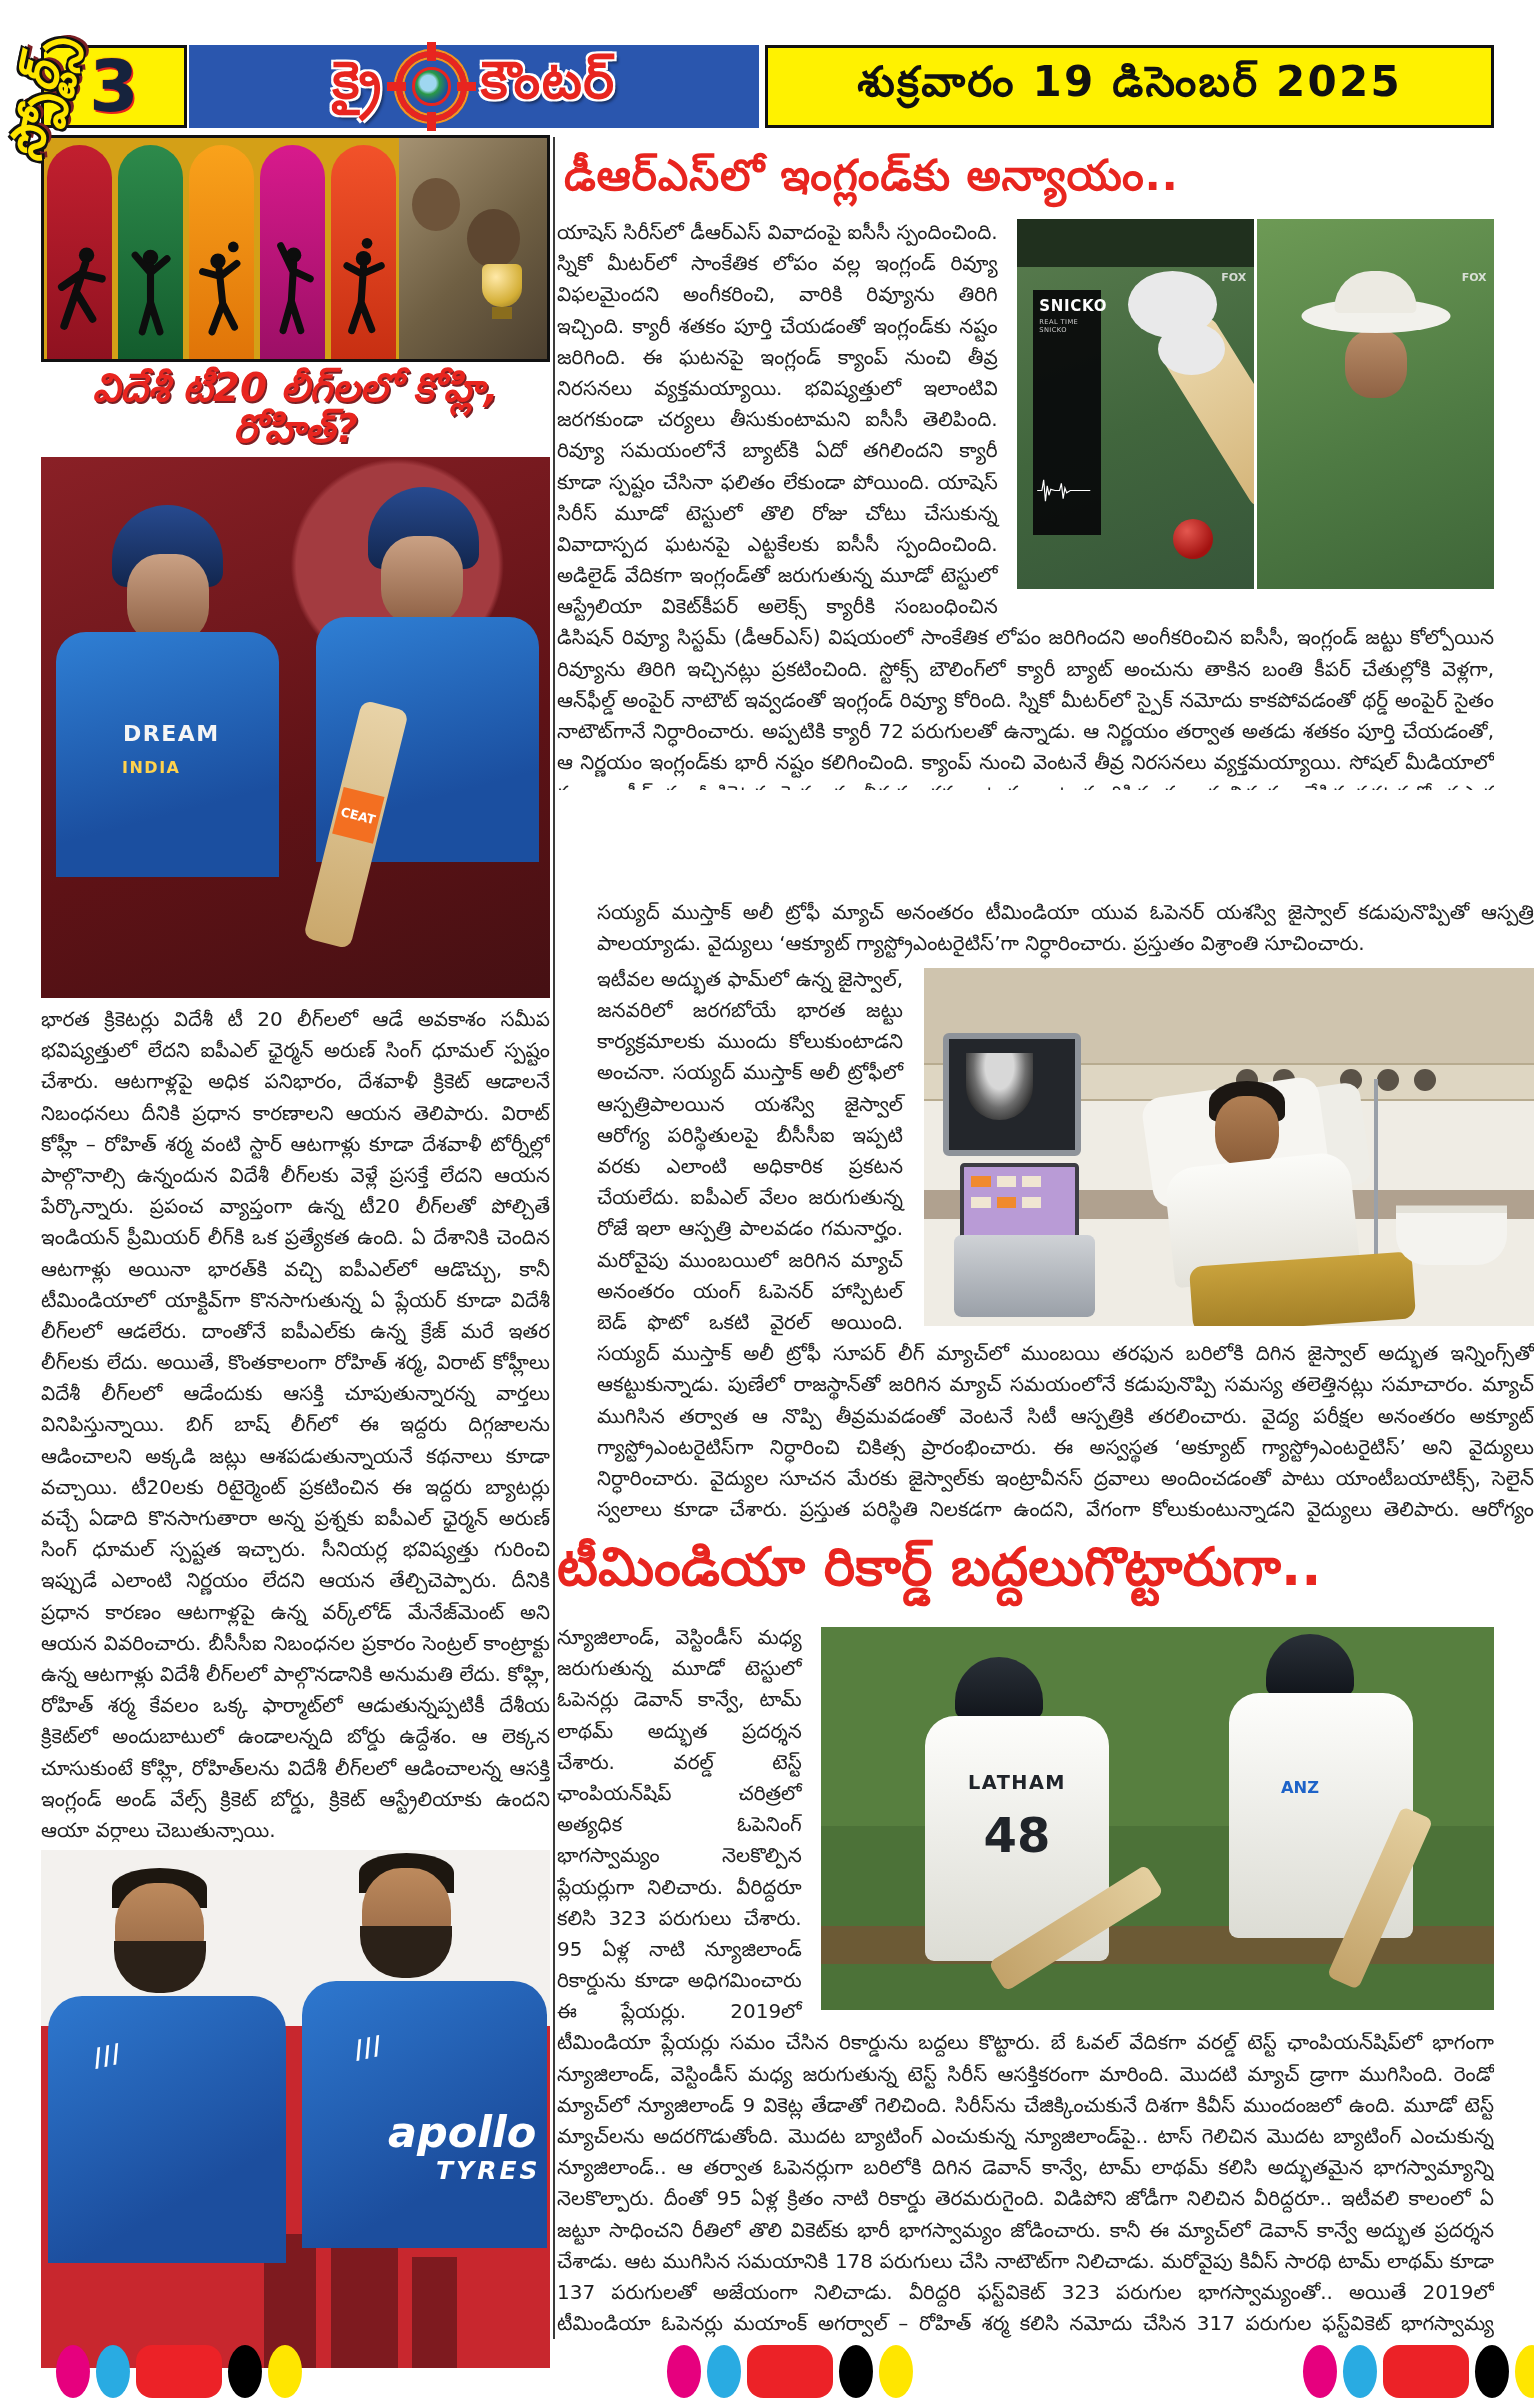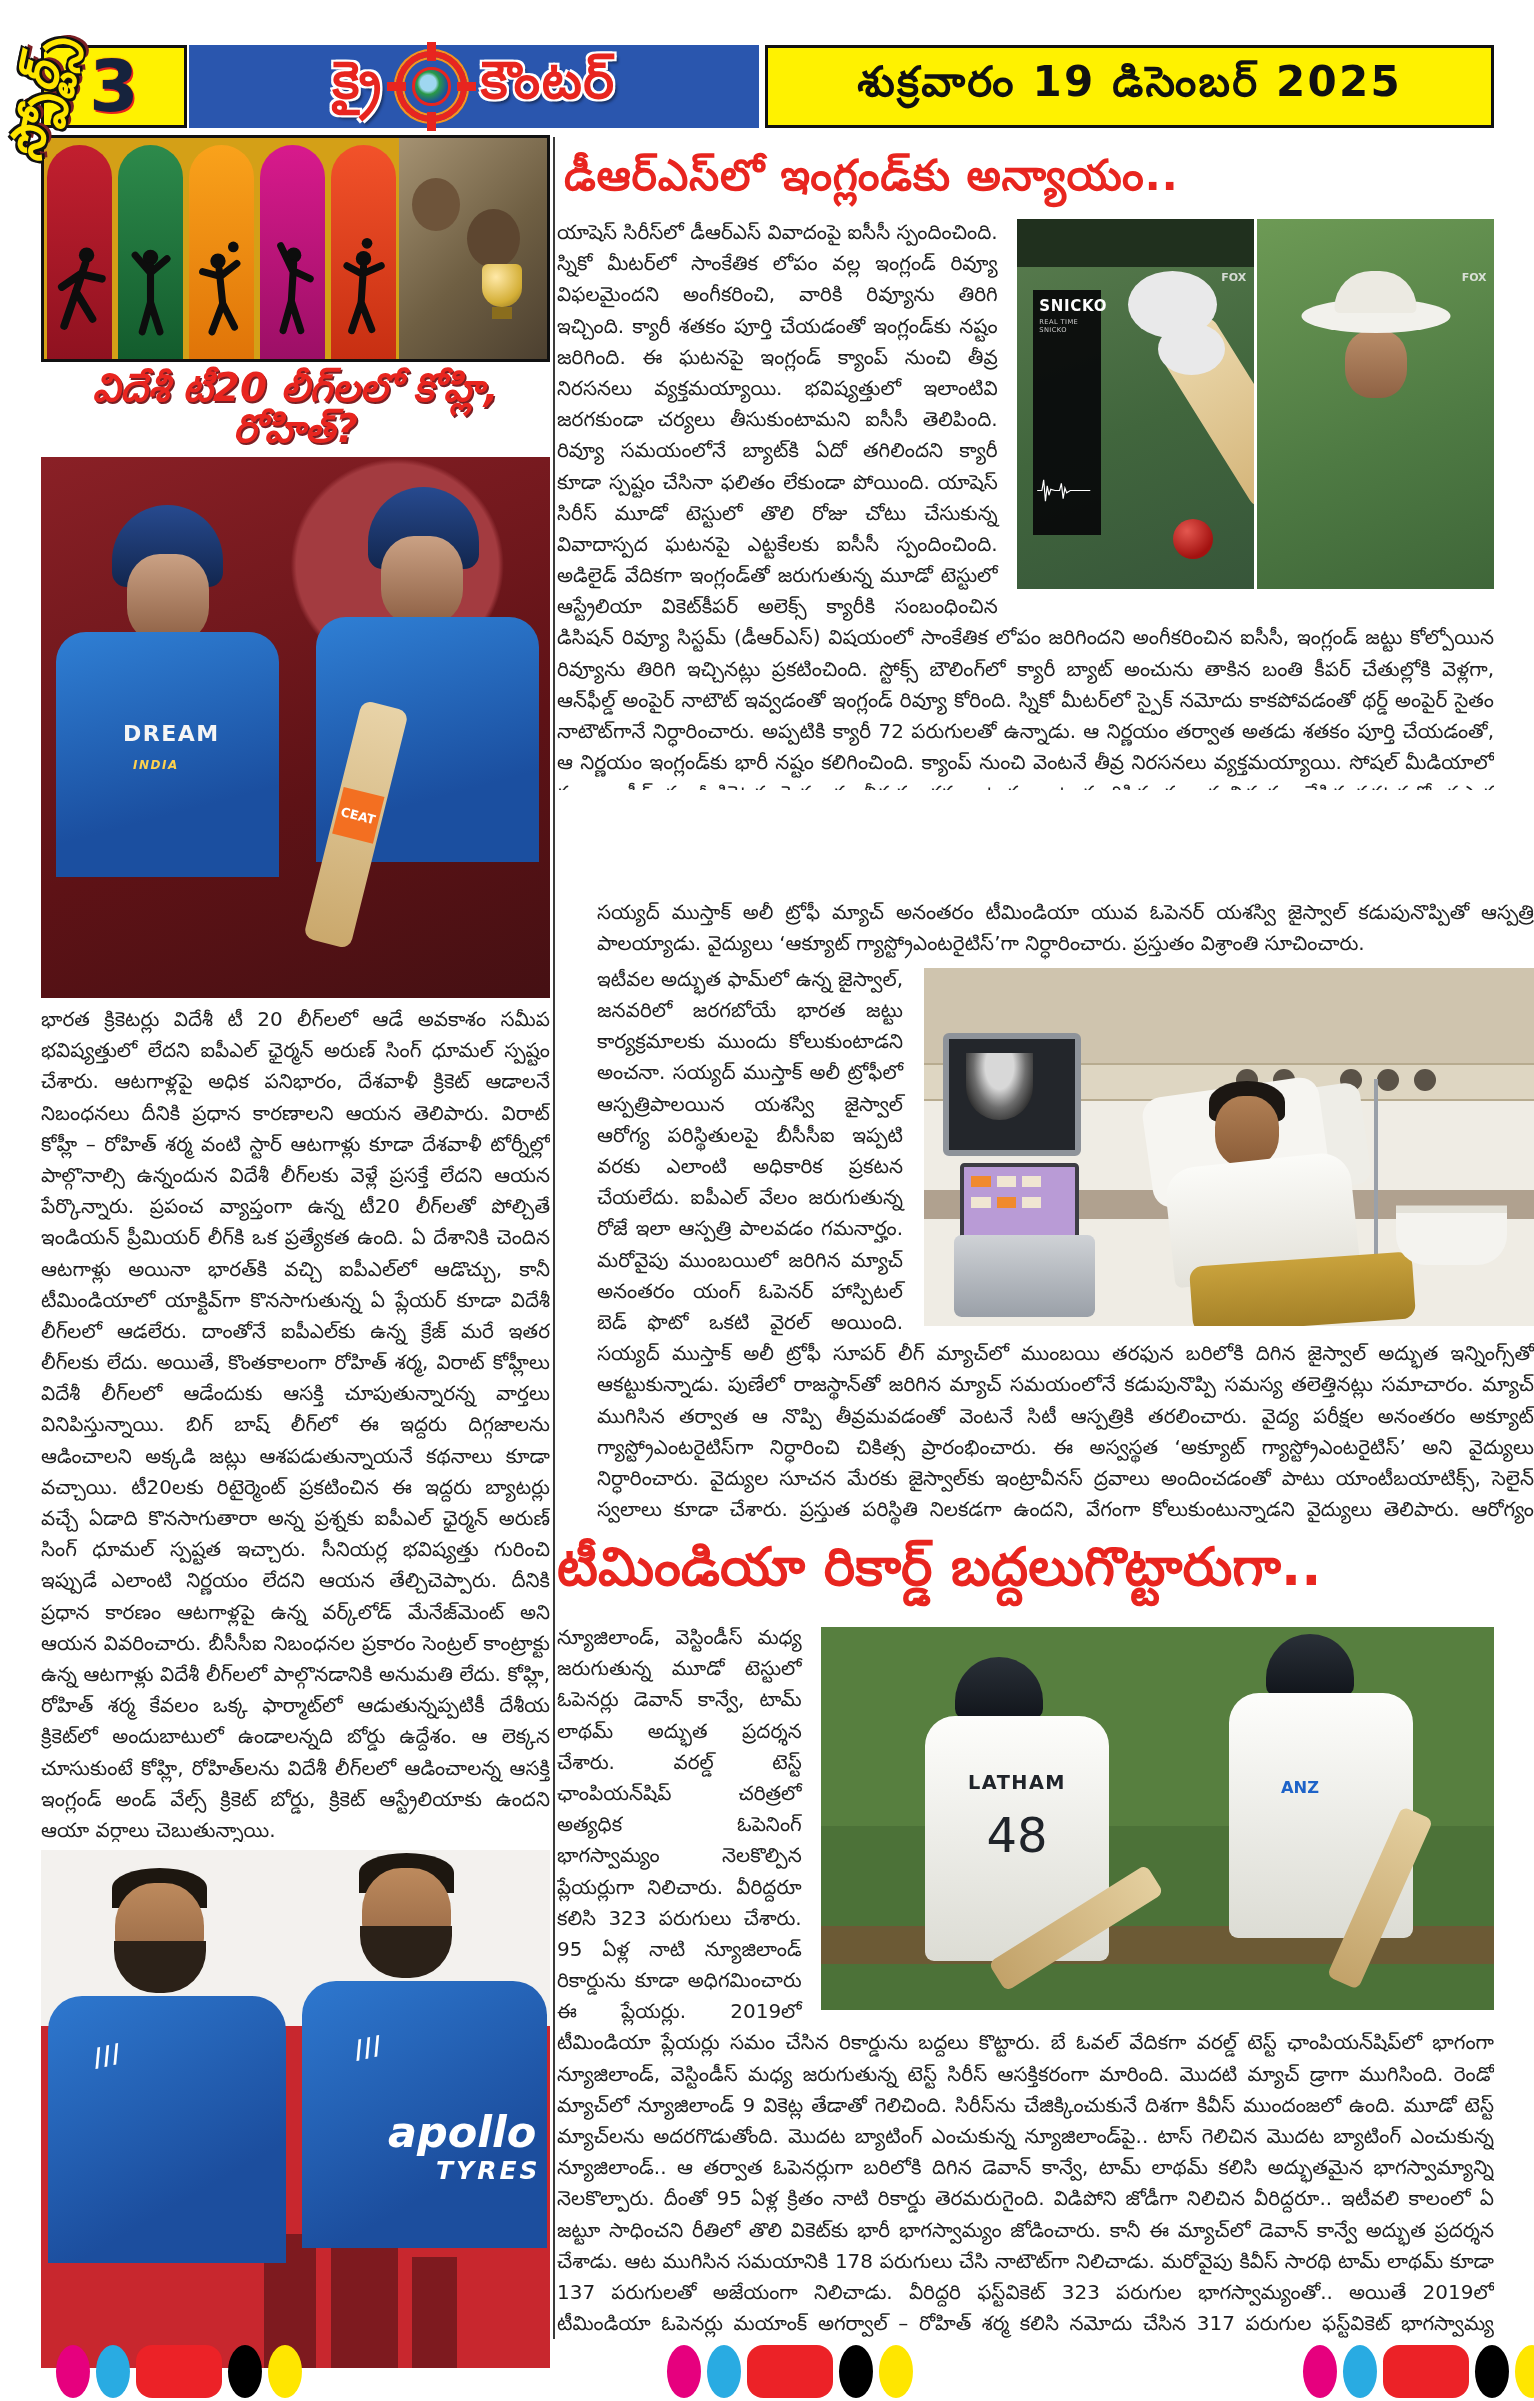--- a/index.html
+++ b/index.html
@@ -116,21 +116,21 @@
   .basin{position:absolute;right:27px;top:245px;width:111px;height:52px;background:#f4f3ef;border-radius:0 0 30px 30px;box-shadow:0 -7.4px 0 #e3e1d8;}
   .ivpole{position:absolute;right:156px;top:111px;width:4.5px;height:178px;background:#9aa0a8;}
 
   
   .a3-img{width:673px;height:383px;margin:4.5px 0 9px 19.3px;background:
       linear-gradient(#577f3f 0 52%,#4c7238 52% 78%,#6c5a35 78% 88%,#4c7238 88%);position:relative;}
   .nzp{position:absolute;}
   .nz-helmet{width:88px;height:62px;background:linear-gradient(#2a3038,#11151b);border-radius:45px 45px 10.4px 10.4px;position:absolute;}
   .nz-body{position:absolute;width:184px;height:245px;background:linear-gradient(#fdfdfb,#dcdcd4);border-radius:30px 30px 9px 9px;}
   .nz-name{position:absolute;font-size:19.3px;font-weight:bold;color:#20242a;letter-spacing:1.5px;text-align:center;width:100%;}
-  .nz-num{position:absolute;font-size:48px;font-weight:normal;color:#20242a;text-align:center;width:100%;}
+  .nz-num{position:absolute;font-size:48px;font-weight:bold;color:#20242a;text-align:center;width:100%;}
   .nz-bat{position:absolute;width:34px;height:186px;background:linear-gradient(#e4cf9f,#c2a269);border-radius:7.4px;}
   .anz{position:absolute;font-size:16.3px;font-weight:bold;color:#1e63c8;}
 
   
   .poster{position:absolute;left:41px;top:1850px;width:509px;height:518px;background:
       linear-gradient(#f3f1ee 0 34%,#c8272e 34% 100%);overflow:hidden;}
   .bld{position:absolute;bottom:0;background:#7e1a1f;}
   .pface{position:absolute;width:89px;height:98px;background:linear-gradient(#bd8a5d,#8f6140);border-radius:44%;}
   .pbeard{position:absolute;width:92px;height:52px;background:#2b2118;border-radius:0 0 42px 42px;}
   .phair2{position:absolute;width:95px;height:40px;background:#1d1710;border-radius:50% 50% 0 0;}
@@ -211,21 +211,21 @@
   <div class="red-head left-head">
     <div>విదేశీ టీ20 లీగ్‌లలో కోహ్లి,</div>
     <div>రోహిత్?</div>
   </div>
 
   <div class="photo ph-duo">
     <div class="helmet" style="left:71px;top:48px;"></div>
     <div class="face" style="left:86px;top:97px;"></div>
     <div class="jersey" style="left:15px;top:175px;">
       <span class="jtxt" style="left:67px;top:89px;">DREAM</span>
-      <span class="jtxt" style="left:77px;top:126px;font-size:12px;color:#ffd24d;font-style:italic;">INDIA</span>
+      <span class="jtxt" style="left:66px;top:126px;font-size:16px;color:#ffd24d;">INDIA</span>
     </div>
     <div class="helmet" style="left:327px;top:30px;"></div>
     <div class="face" style="left:340px;top:79px;"></div>
     <div class="jersey" style="left:275px;top:160px;"></div>
     <div class="bat" style="left:291px;top:245px;">
       <div class="batlogo">CEAT</div>
     </div>
   </div>
 
   <div class="lc-body body-text">భారత క్రికెటర్లు విదేశీ టీ 20 లీగ్‌లలో ఆడే అవకాశం సమీప భవిష్యత్తులో లేదని ఐపీఎల్ ఛైర్మన్ అరుణ్ సింగ్ ధూమల్ స్పష్టం చేశారు. ఆటగాళ్లపై అధిక పనిభారం, దేశవాళీ క్రికెట్ ఆడాలనే నిబంధనలు దీనికి ప్రధాన కారణాలని ఆయన తెలిపారు. విరాట్ కోహ్లీ – రోహిత్ శర్మ వంటి స్టార్ ఆటగాళ్లు కూడా దేశవాళీ టోర్నీల్లో పాల్గొనాల్సి ఉన్నందున విదేశీ లీగ్‌లకు వెళ్లే ప్రసక్తే లేదని ఆయన పేర్కొన్నారు. ప్రపంచ వ్యాప్తంగా ఉన్న టీ20 లీగ్‌లతో పోల్చితే ఇండియన్ ప్రీమియర్ లీగ్‌కి ఒక ప్రత్యేకత ఉంది. ఏ దేశానికి చెందిన ఆటగాళ్లు అయినా భారత్‌కి వచ్చి ఐపీఎల్‌లో ఆడొచ్చు, కానీ టీమిండియాలో యాక్టివ్‌గా కొనసాగుతున్న ఏ ప్లేయర్ కూడా విదేశీ లీగ్‌లలో ఆడలేరు. దాంతోనే ఐపీఎల్‌కు ఉన్న క్రేజ్ మరే ఇతర లీగ్‌లకు లేదు. అయితే, కొంతకాలంగా రోహిత్ శర్మ, విరాట్ కోహ్లీలు విదేశీ లీగ్‌లలో ఆడేందుకు ఆసక్తి చూపుతున్నారన్న వార్తలు వినిపిస్తున్నాయి. బిగ్ బాష్ లీగ్‌లో ఈ ఇద్దరు దిగ్గజాలను ఆడించాలని అక్కడి జట్లు ఆశపడుతున్నాయనే కథనాలు కూడా వచ్చాయి. టీ20లకు రిటైర్మెంట్ ప్రకటించిన ఈ ఇద్దరు బ్యాటర్లు వచ్చే ఏడాది కొనసాగుతారా అన్న ప్రశ్నకు ఐపీఎల్ ఛైర్మన్ అరుణ్ సింగ్ ధూమల్ స్పష్టత ఇచ్చారు. సీనియర్ల భవిష్యత్తు గురించి ఇప్పుడే ఎలాంటి నిర్ణయం లేదని ఆయన తేల్చిచెప్పారు. దీనికి ప్రధాన కారణం ఆటగాళ్లపై ఉన్న వర్క్‌లోడ్ మేనేజ్‌మెంట్ అని ఆయన వివరించారు. బీసీసీఐ నిబంధనల ప్రకారం సెంట్రల్ కాంట్రాక్టు ఉన్న ఆటగాళ్లు విదేశీ లీగ్‌లలో పాల్గొనడానికి అనుమతి లేదు. కోహ్లి, రోహిత్ శర్మ కేవలం ఒక్క ఫార్మాట్‌లో ఆడుతున్నప్పటికీ దేశీయ క్రికెట్‌లో అందుబాటులో ఉండాలన్నది బోర్డు ఉద్దేశం. ఆ లెక్కన చూసుకుంటే కోహ్లి, రోహిత్‌లను విదేశీ లీగ్‌లలో ఆడించాలన్న ఆసక్తి ఇంగ్లండ్ అండ్ వేల్స్ క్రికెట్ బోర్డు, క్రికెట్ ఆస్ట్రేలియాకు ఉందని ఆయా వర్గాలు చెబుతున్నాయి.</div>

